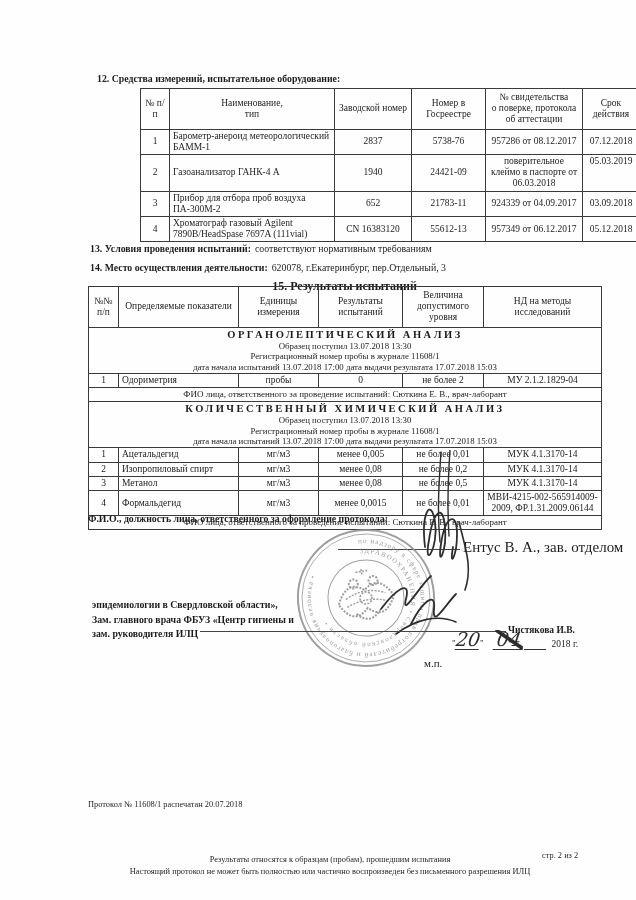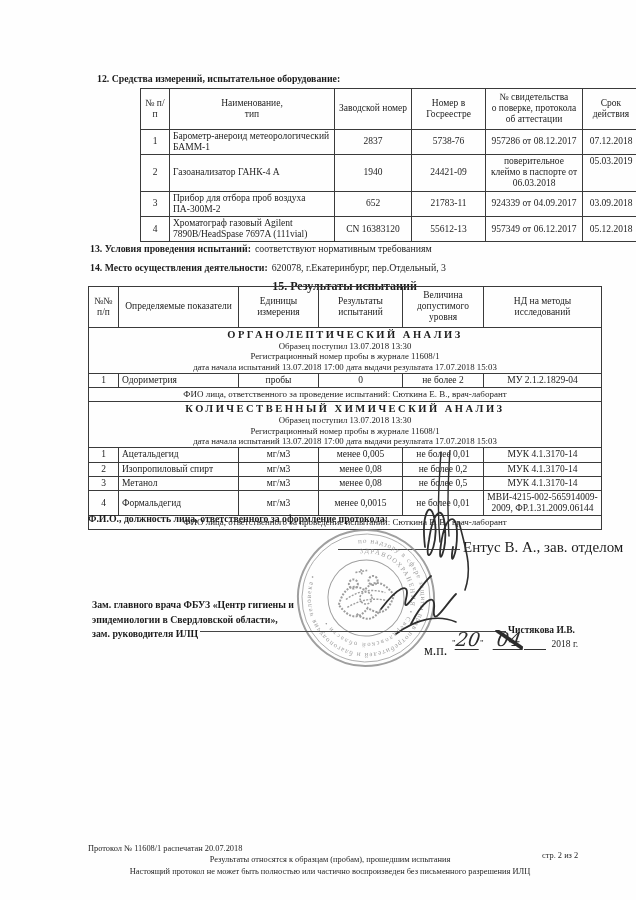--- a/index.html
+++ b/index.html
@@ -220,35 +220,35 @@
     <path d="M46,72 C52,97 60,117 52,140" stroke-width="1.6"></path>
   </svg>
 
   <svg class="abs sig" style="left:376px;top:563px;" width="90" height="88" viewBox="0 0 90 88">
     <path d="M5,46 C20,26 35,16 30,36 C25,56 45,21 55,13" stroke-width="1.8"></path>
     <path d="M35,61 C45,41 60,26 58,46 C56,66 70,41 80,31" stroke-width="1.8"></path>
     <path d="M20,71 C40,56 62,51 80,59" stroke-width="1.6"></path>
   </svg>
 
   <div class="abs b" style="left:92px;top:589px;font-size:9.8px;line-height:14.5px;">
+    <div>эпидемиологии в Свердловской области»,</div>
     <div>Зам.  главного врача  ФБУЗ «Центр гигиены и</div>
-    <div>эпидемиологии в Свердловской области»,</div>
     <div>зам. руководителя ИЛЦ</div>
   </div>
   <div class="abs" style="left:200px;top:631px;width:306px;border-top:1px solid #444;"></div>
   <div class="abs b" style="left:508px;top:616px;font-size:9.5px;">Чистякова И.В.</div>
 
-  <div class="abs" style="left:424px;top:643px;font-size:14px;">м.п.</div>
+  <div class="abs" style="left:424px;top:657px;font-size:11px;">м.п.</div>
   <div class="abs" style="left:452px;top:630px;display:flex;align-items:flex-end;">
     <span style="font-size:9px;padding-bottom:2px;">"</span>
     <span class="hand uline" style="font-size:19px;line-height:19px;">20</span>
     <span style="font-size:9px;padding-bottom:2px;">"</span>
     <span class="hand uline strike" style="font-size:19px;line-height:19px;margin-left:10px;min-width:30px;text-align:center;">04</span>
     <span class="uline" style="width:22px;height:10px;"></span>
     <span style="font-size:9.5px;margin-left:6px;padding-bottom:1px;">2018 г.</span>
   </div>
 
-  <div class="abs footer-txt" style="left:88px;top:844px;">Протокол № 11608/1  распечатан 20.07.2018</div>
+  <div class="abs footer-txt" style="left:88px;top:800px;">Протокол № 11608/1  распечатан 20.07.2018</div>
   <div class="abs footer-txt" style="left:542px;top:851px;">стр. 2 из 2</div>
   <div class="abs footer-txt" style="left:0;top:855px;width:660px;text-align:center;">Результаты относятся к образцам (пробам), прошедшим испытания</div>
   <div class="abs footer-txt" style="left:0;top:867px;width:660px;text-align:center;">Настоящий протокол не может быть полностью или частично воспроизведен  без письменного разрешения ИЛЦ</div>
 
 </div>
 
 </body></html>

